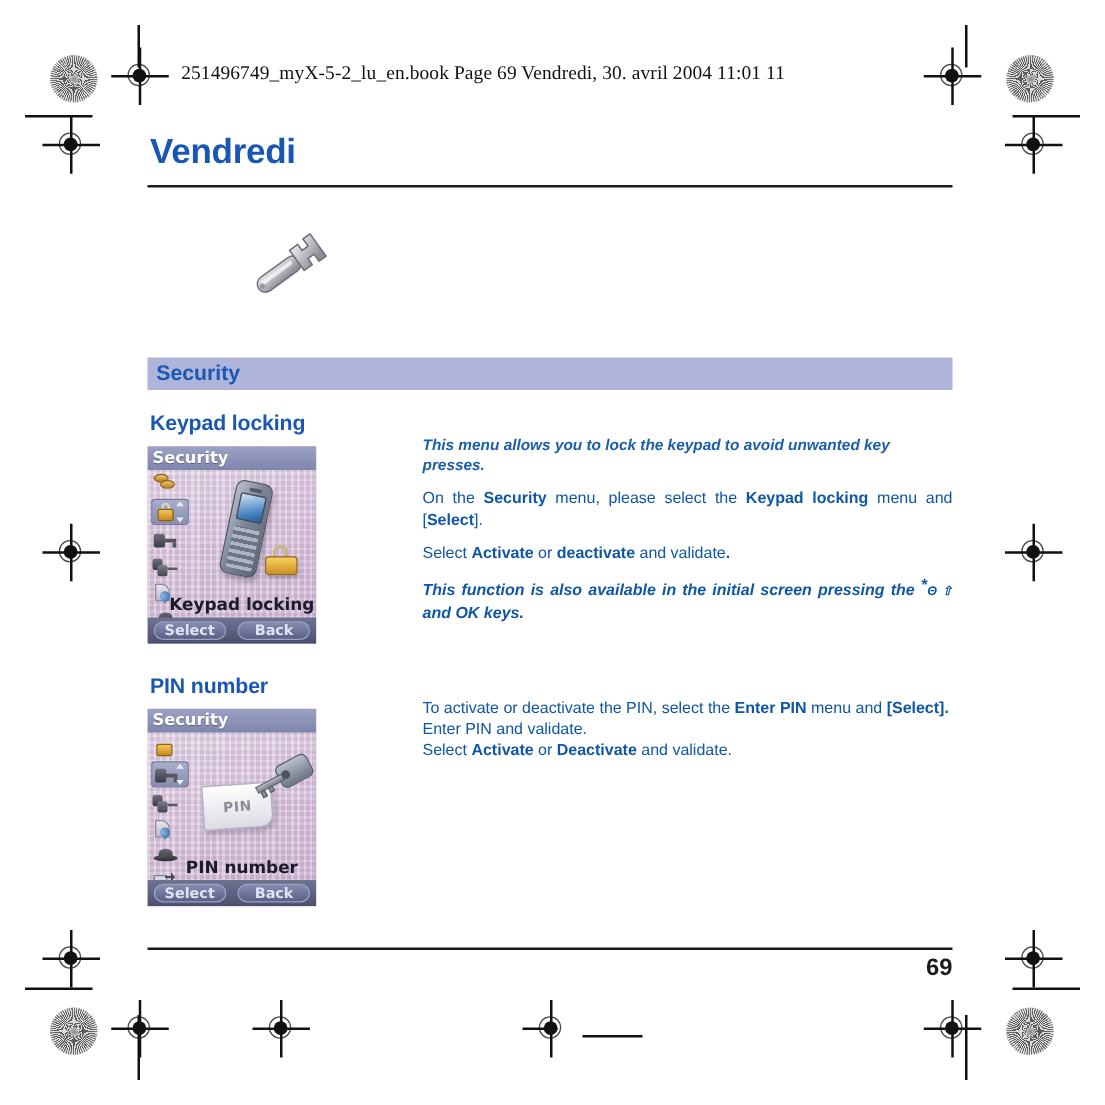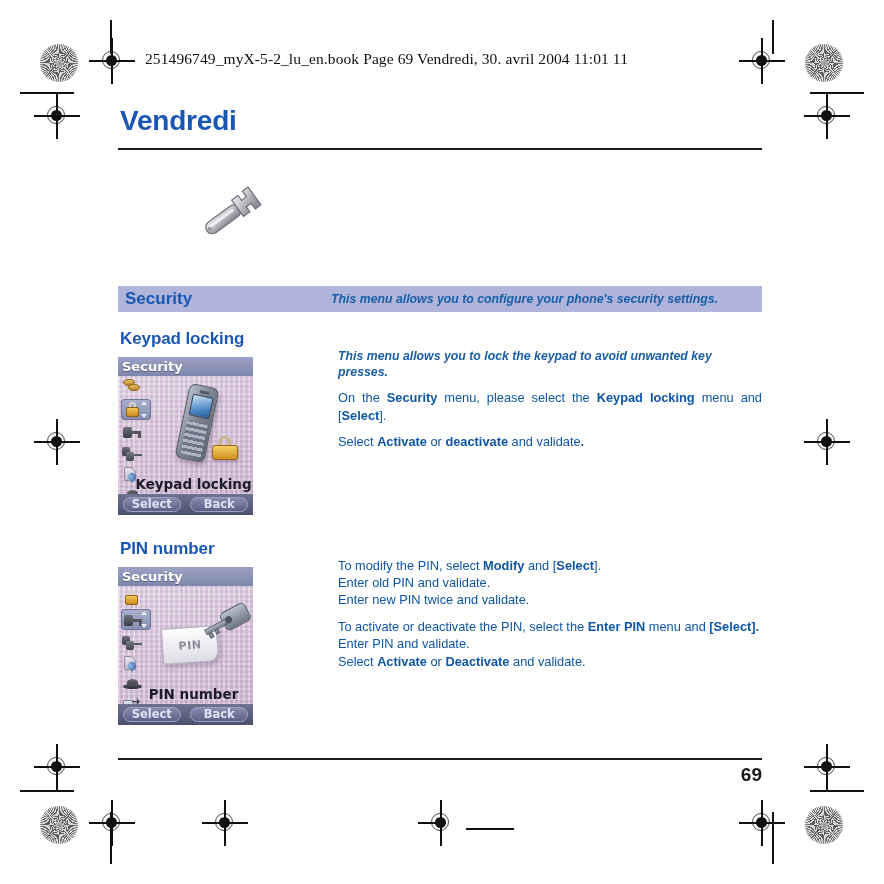--- a/index.html
+++ b/index.html
@@ -669,21 +669,20 @@
         <rect x="6" y="22" width="40" height="13" rx="6.5" fill="url(#wg)" stroke="#6e6e79" stroke-width="1.2"></rect>
         <path d="M44 18 h8 v6 h6 v-7 l7 0 v22 l-7 0 v-7 h-6 v6 h-8 z" fill="url(#wg)" stroke="#6e6e79" stroke-width="1.2" stroke-linejoin="round"></path>
         <rect x="10" y="25" width="30" height="3.2" rx="1.6" fill="#ffffff" opacity="0.7"></rect>
         <circle cx="9.5" cy="28.5" r="2.2" fill="#9a9aa4"></circle>
       </g>
     </svg>
   </div>
 
   <div class="banner">
     <div class="banner-name">Security</div>
-    <div class="banner-desc">This menu allows you to configure your phone's security settings.</div>
   </div>
 
   <div class="section">
     <div class="col-left">
       <div class="sub-head">Keypad locking</div>
 
       <div class="phone">
         <div class="phone-bg"></div>
         <div class="phone-title">Security</div>
 
@@ -758,20 +757,25 @@
 
       <p class="para">
         On the <b>Security</b> menu, please select the <b>Keypad locking</b> menu and [<b>Select</b>].
       </p>
 
       <p class="para nj">
         Select <b>Activate</b> or <b>deactivate</b> and validate<b>.</b>
       </p>
 
 
+      <p class="para ital">
+        This function is also available in the initial screen pressing the
+        <span class="keyglyph"><span class="star">*</span><span class="sub">Θ&nbsp;⇧</span></span>
+        and <b>OK</b> keys.
+      </p>
     </div>
   </div>
 
   <div class="section" style="margin-top:24px;">
     <div class="col-left">
       <div class="sub-head">PIN number</div>
 
       <div class="phone">
         <div class="phone-bg"></div>
         <div class="phone-title">Security</div>
@@ -839,25 +843,20 @@
         <div class="softbar">
           <div class="softkey">Select</div>
           <div class="softkey">Back</div>
         </div>
       </div>
     </div>
 
     <div class="col-right">
 
 
-      <p class="para nj">
-        To modify the PIN, select <b>Modify</b> and [<b>Select</b>].<br>
-        Enter old PIN and validate.<br>
-        Enter new PIN twice and validate.
-      </p>
 
       <p class="para">
         To activate or deactivate the PIN, select the <b>Enter PIN</b> menu and <b>[Select].</b><br>
         <span style="display:inline-block; width:100%; text-align:left;">Enter PIN and validate.<br>
         Select <b>Activate</b> or <b>Deactivate</b> and validate.</span>
       </p>
     </div>
   </div>
 
 </div>

